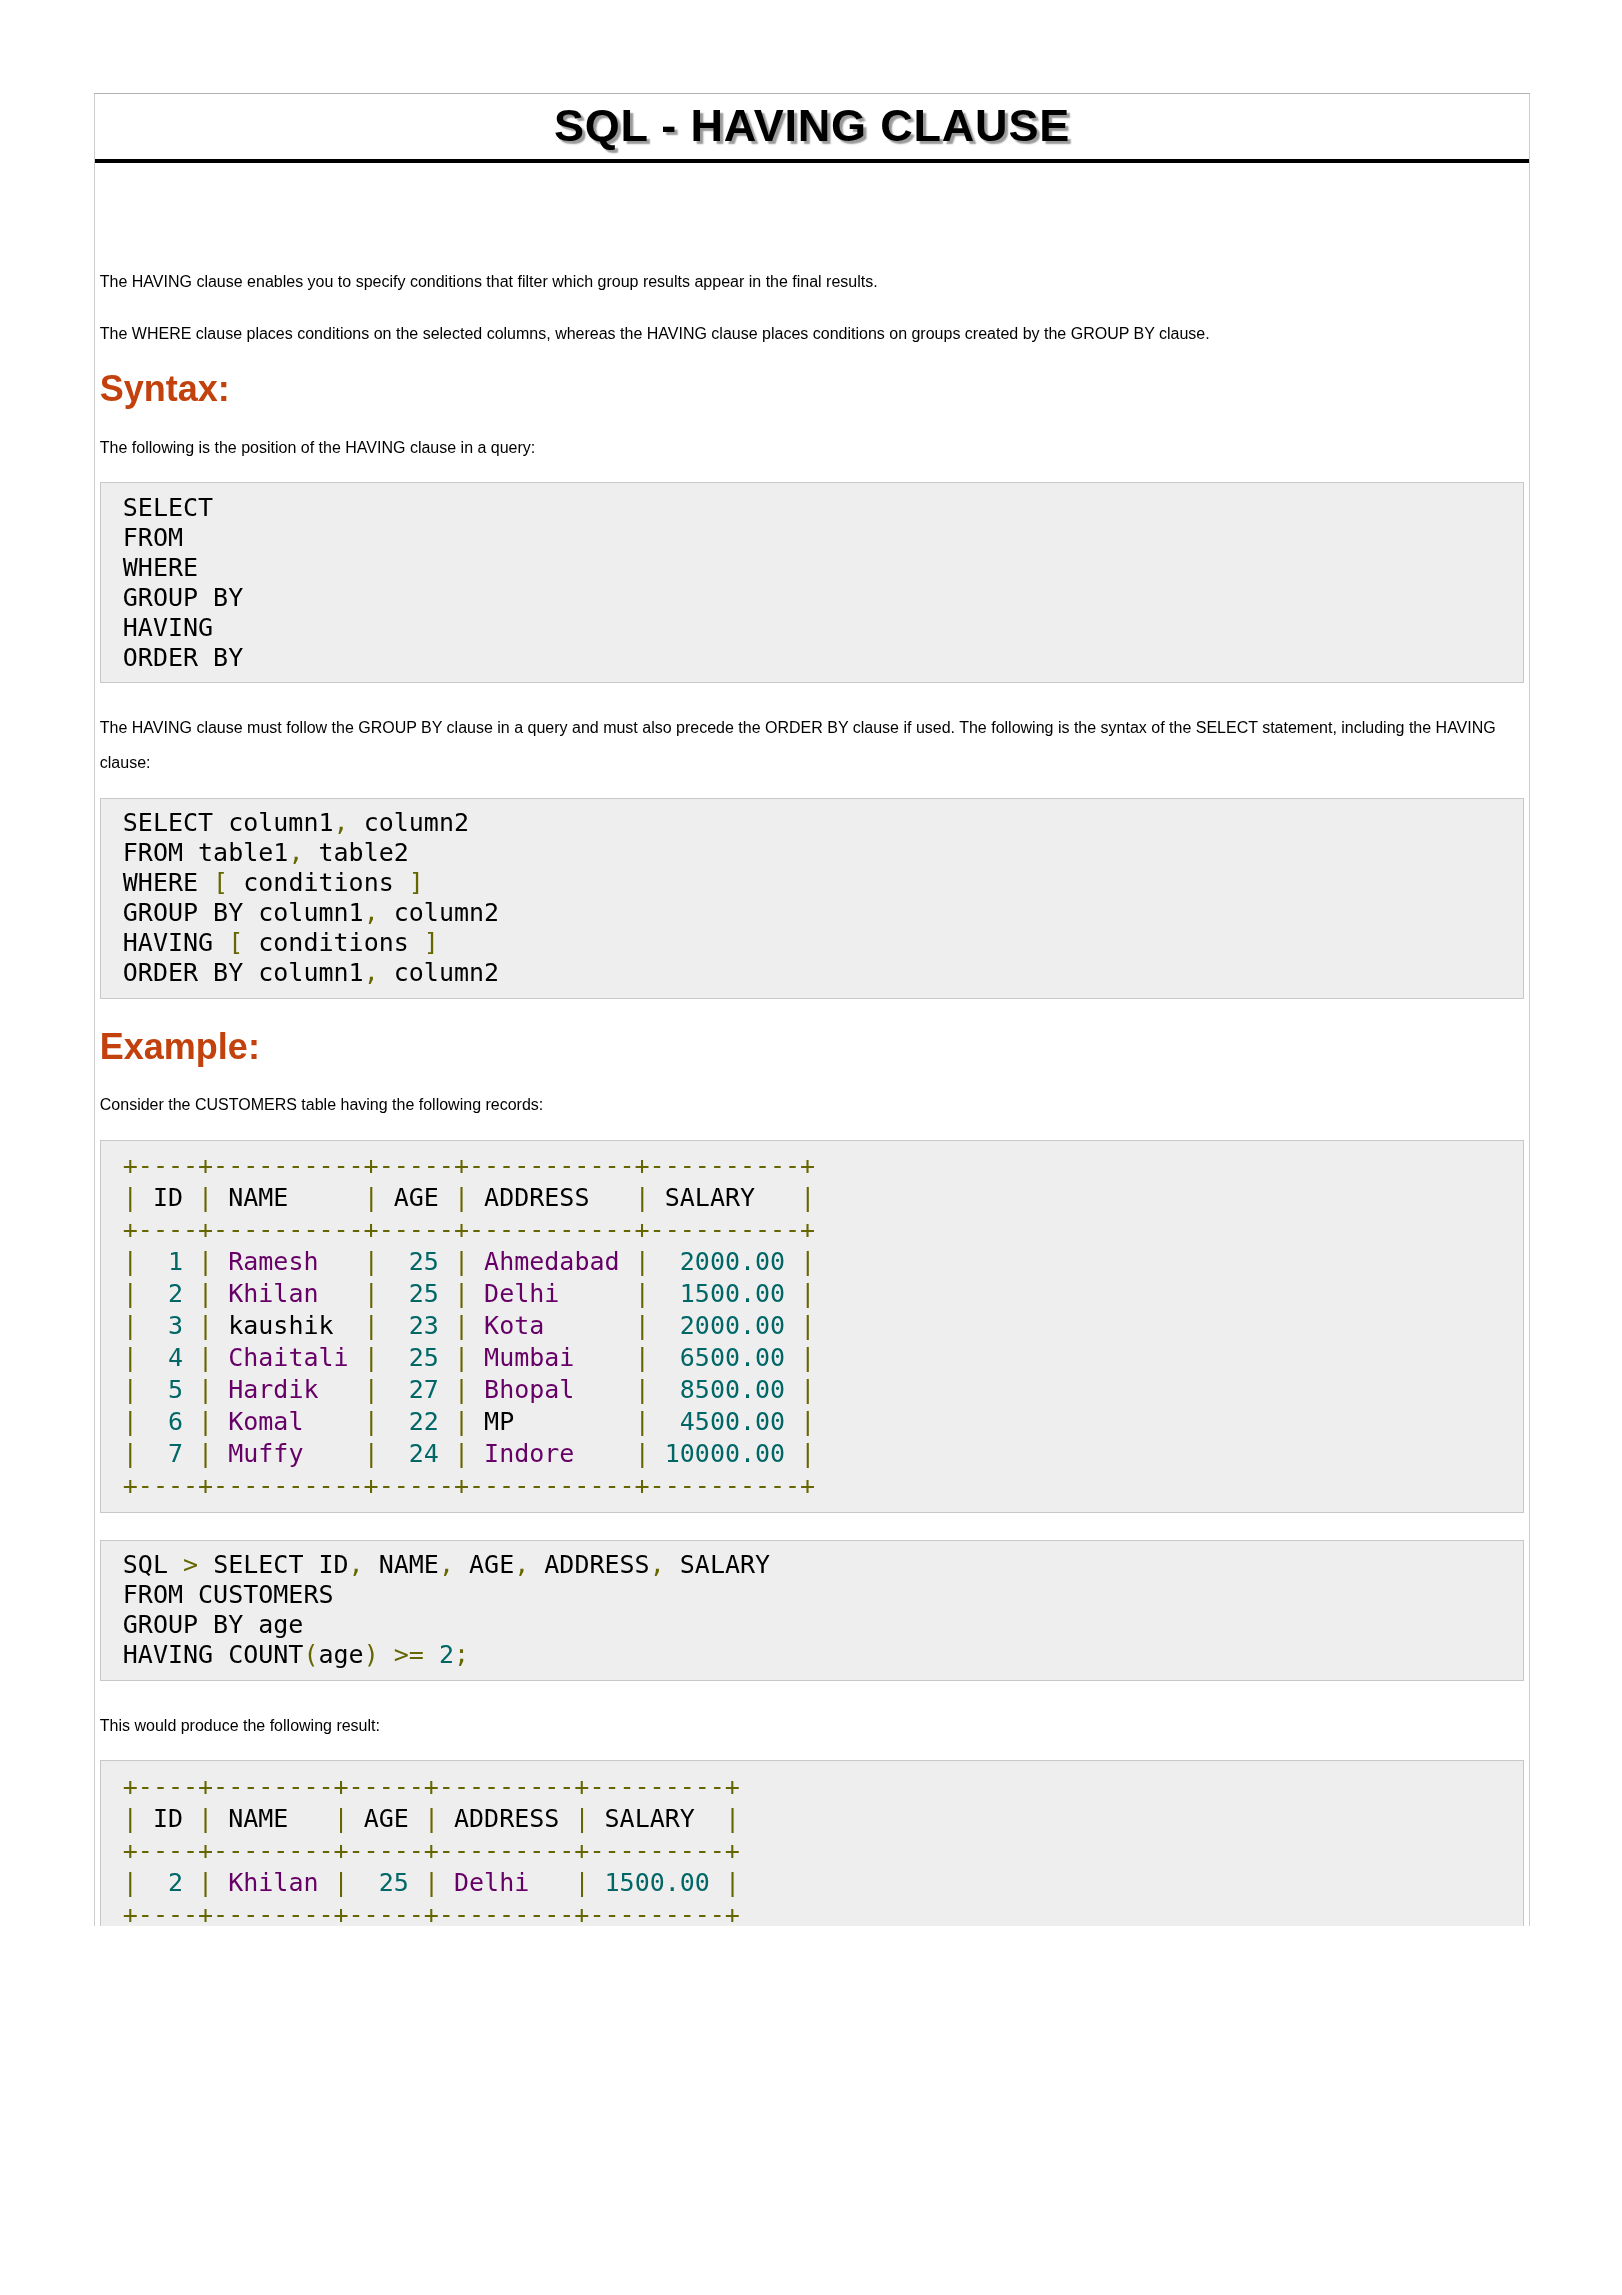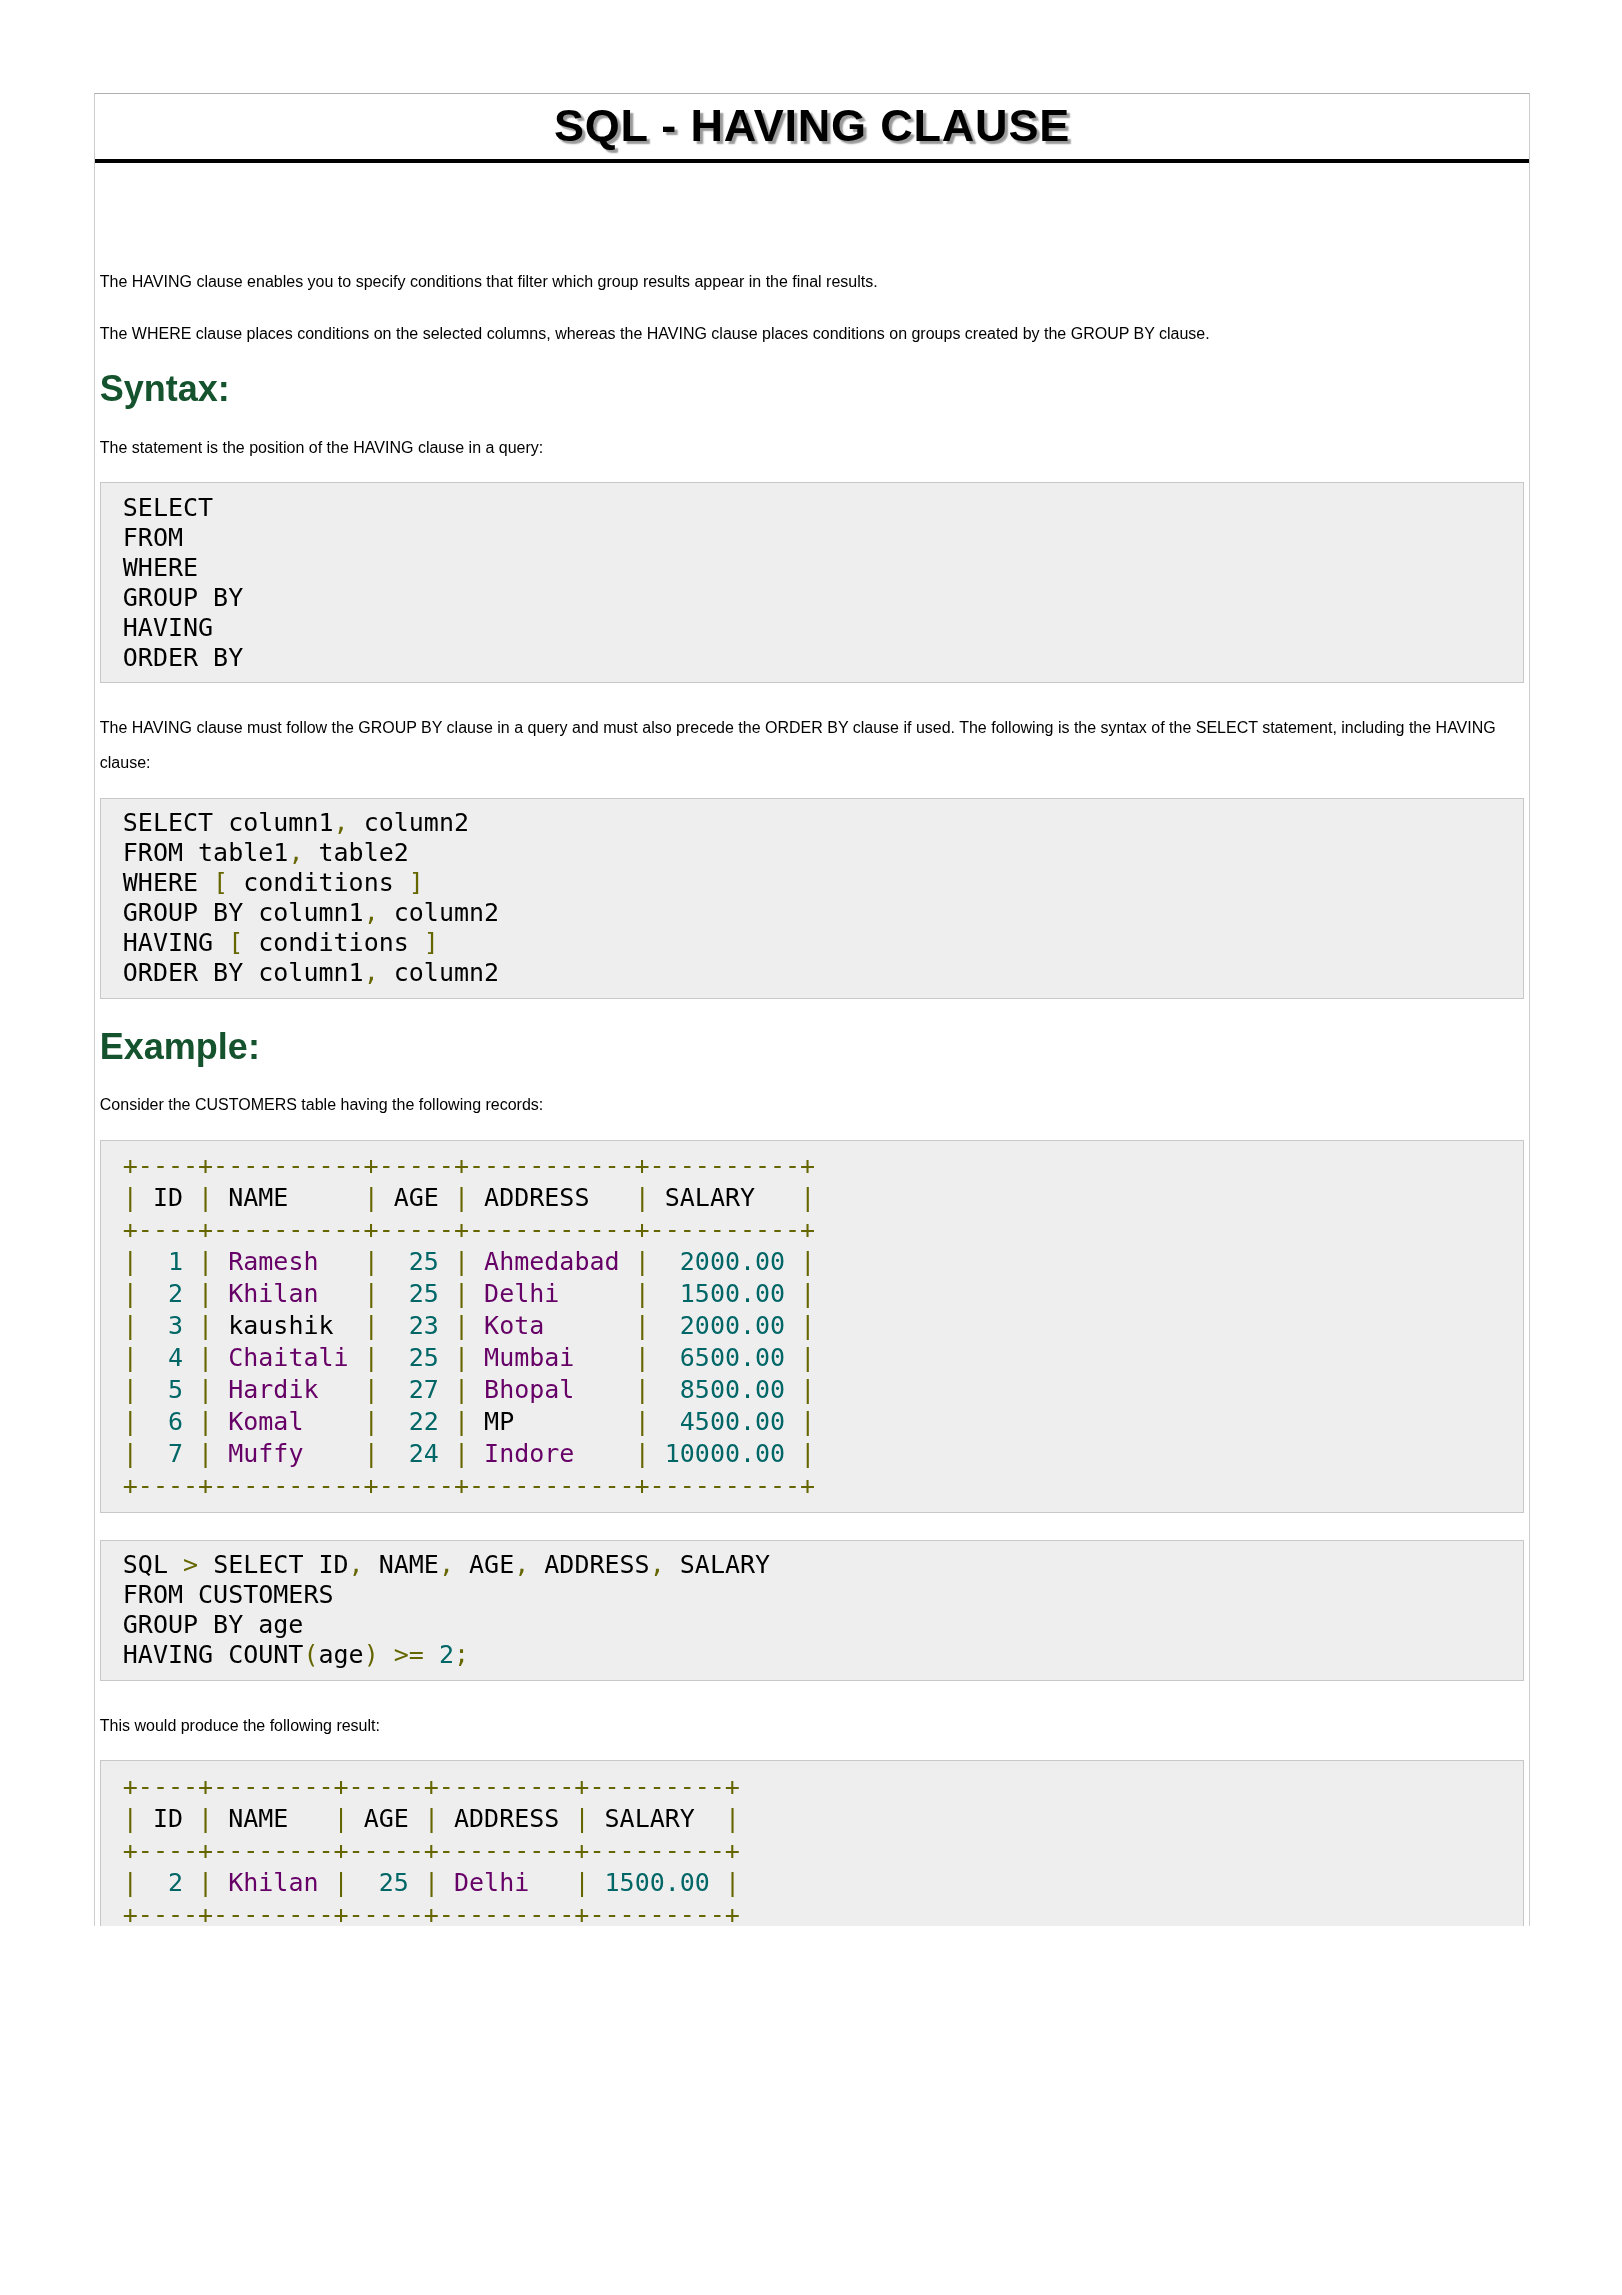--- a/index.html
+++ b/index.html
@@ -41,21 +41,21 @@
     line-height: 35px;
     margin: 0 0 17.4px 0;
     color: #000000;
   }
   .content p.first { margin-top: 101px; }
   h2.sec-heading {
     font-size: 36px;
     line-height: 41px;
     font-weight: bold;
     margin: 8px 0 20.6px 0;
-    color: #14532d;
+    color: #c2410c;
   }
   pre.code {
     background: var(--code-bg, #eeeeee);
     border: 1.6px solid var(--code-border, #c8c8c8);
     margin: 12.7px 0 27px 0;
     padding: 9.5px 22px;
     font-family: "DejaVu Sans Mono", "Liberation Mono", monospace;
     font-size: 25px;
     line-height: 30px;
     white-space: pre;
@@ -78,21 +78,21 @@
       <h1 class="doc-title">SQL - HAVING CLAUSE</h1>
     </div>
     <div class="title-rule"></div>
 
     <div class="content">
 
       <p class="first">The HAVING clause enables you to specify conditions that filter which group results appear in the final results.</p>
       <p>The WHERE clause places conditions on the selected columns, whereas the HAVING clause places conditions on groups created by the GROUP BY clause.</p>
 
       <h2 class="sec-heading">Syntax:</h2>
-      <p>The statement is the position of the HAVING clause in a query:</p>
+      <p>The following is the position of the HAVING clause in a query:</p>
 
       <pre class="code"><span class="c-pln">SELECT</span>
 <span class="c-pln">FROM</span>
 <span class="c-pln">WHERE</span>
 <span class="c-pln">GROUP BY</span>
 <span class="c-pln">HAVING</span>
 <span class="c-pln">ORDER BY</span></pre>
 
       <p>The HAVING clause must follow the GROUP BY clause in a query and must also precede the ORDER BY clause if used. The following is the syntax of the SELECT statement, including the HAVING clause:</p>
 

